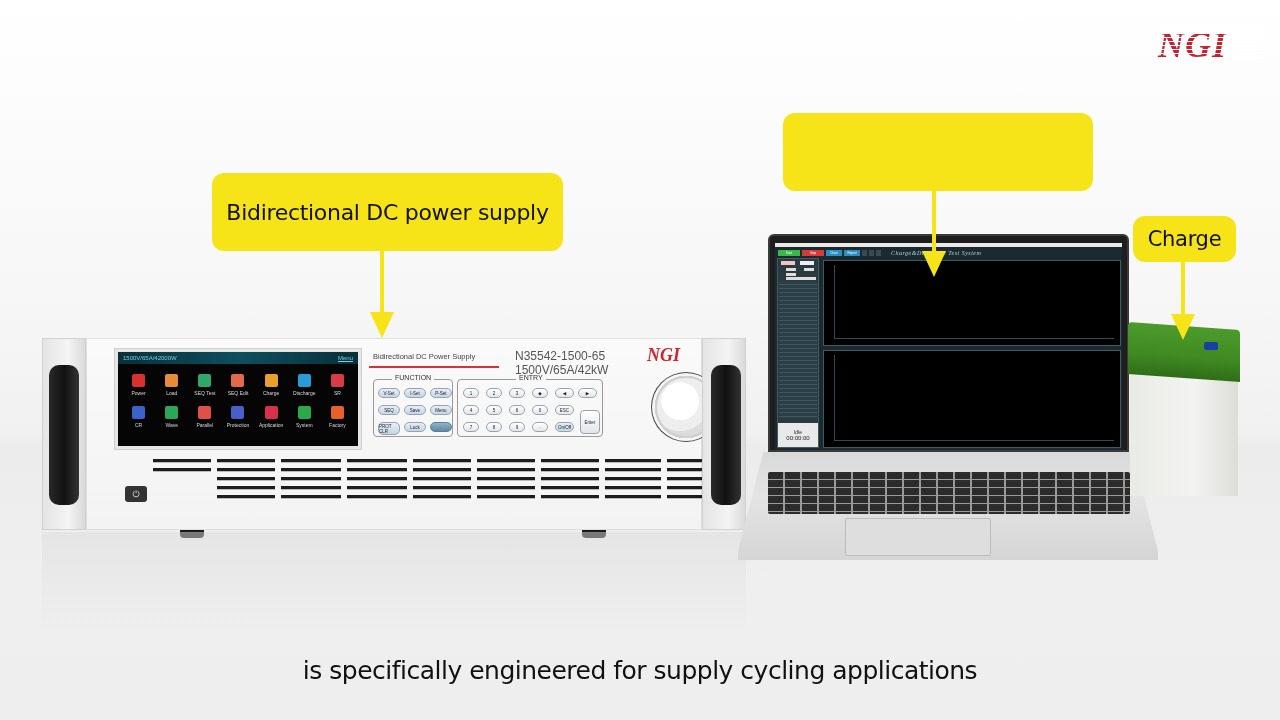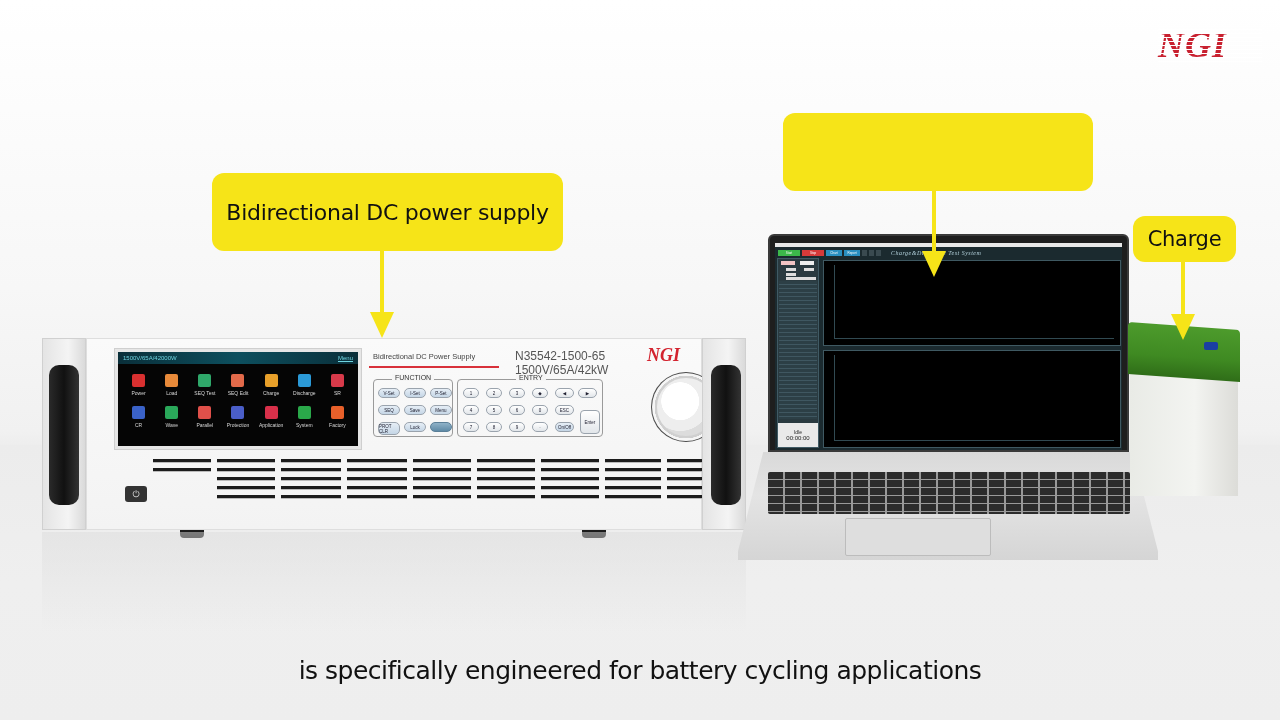--- a/index.html
+++ b/index.html
@@ -349,13 +349,13 @@
 </div>
 <div class="arrow-line" style="left:932px; top:191px; height:62px;"></div>
 <div class="arrow-head" style="left:922px; top:251px;"></div>
 
 <div class="callout callout-bat">
   <span>Charge</span>
 </div>
 <div class="arrow-line" style="left:1181px; top:262px; height:56px;"></div>
 <div class="arrow-head" style="left:1171px; top:314px;"></div>
 
-<div class="subtitle">is specifically engineered for battery cycling applications</div>
+<div class="subtitle">is specifically engineered for supply cycling applications</div>
 
 </body></html>

